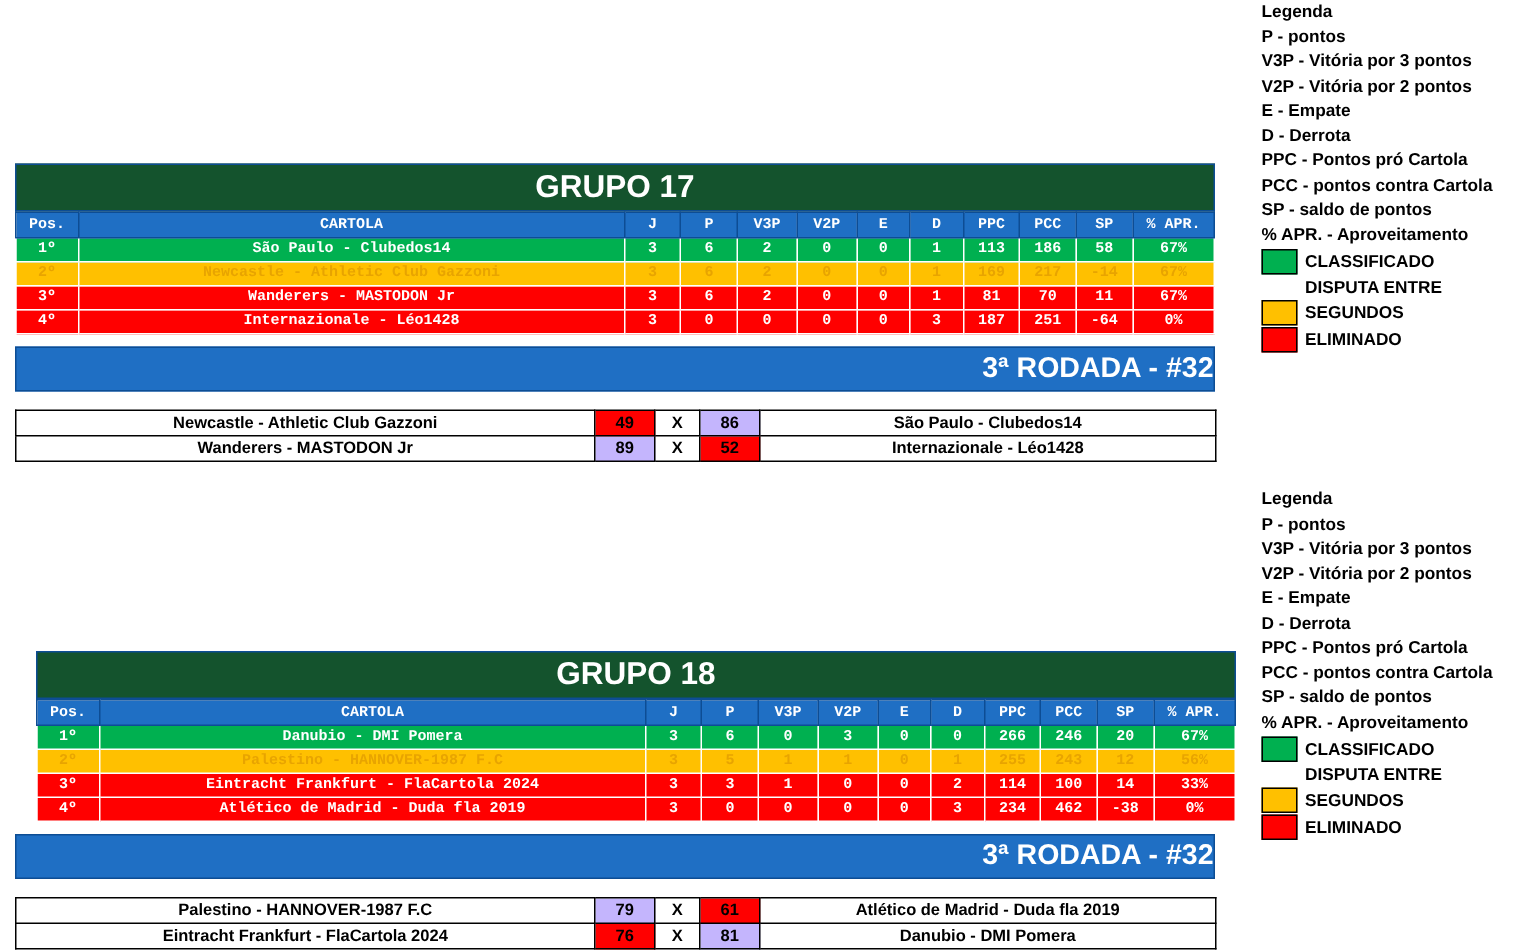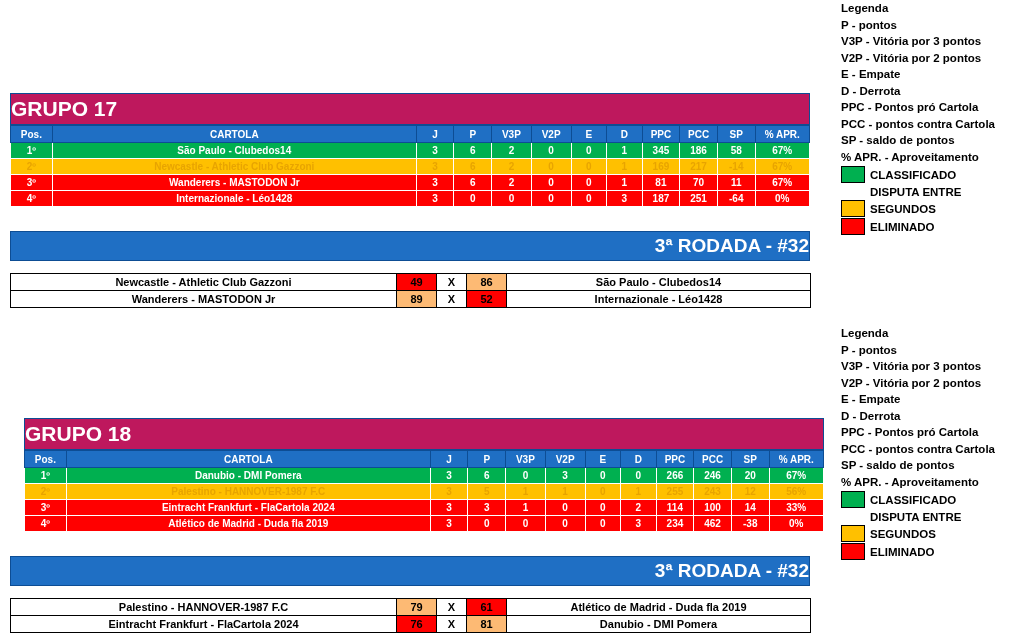--- a/index.html
+++ b/index.html
@@ -8,45 +8,47 @@
     background:#ffffff;
     font-family:"Liberation Sans", sans-serif;
     position:relative;
     overflow:hidden;
     color:#000;
   }
   .group-block{position:absolute;}
 
   
   .group-title{
-    background:#be185d;
+    background:#14532d;
     color:#ffffff;
     font-size:21px;
     font-weight:bold;
-    text-align:left;
+    text-align:center;
     line-height:30px;
     height:30px;
     border:1px solid #0d4d94;
+    margin-top:16px;
   }
   .round-title{
     background:#1f6fc4;
     color:#ffffff;
     font-size:19px;
     font-weight:bold;
     text-align:right;
     line-height:28px;
     height:28px;
     border:1px solid #0d4d94;
   }
 
   
   table.standings{
     border-collapse:collapse;
     width:100%;
     table-layout:fixed;
+    font-family:Liberation Mono, monospace;
   }
   table.standings th{
     background:#1f6fc4;
     color:#ffffff;
     font-size:10px;
     font-weight:bold;
     height:16px;
     border:1px solid #0d4d94;
     text-align:center;
     padding:0;
@@ -75,21 +77,21 @@
   table.matches td{
     font-size:11px;
     font-weight:bold;
     height:16px;
     border:1px solid #000000;
     text-align:center;
     padding:0;
     color:#000;
   }
   td.team{ background:#ffffff; }
-  td.score-win{ background:#fdba74; color:#ffffff;margin-top:48px;}
+  td.score-win{ background:#c4b5fd; color:#ffffff;margin-top:48px;}
   td.score-lose{ background:#ff0000; color:#ffffff;}
   td.vs{ background:#ffffff; color:#000; font-weight:bold;}
 
   
   .legend{
     position:absolute;
     font-size:11.5px;
     font-weight:bold;
     line-height:16.5px;
     color:#000;
@@ -146,21 +148,21 @@
     <tbody>
       <tr class="st-green">
         <td>1º</td>
         <td class="cartola">São Paulo - Clubedos14</td>
         <td>3</td>
         <td>6</td>
         <td>2</td>
         <td>0</td>
         <td>0</td>
         <td>1</td>
-        <td>345</td>
+        <td>113</td>
         <td>186</td>
         <td>58</td>
         <td>67%</td>
       </tr>
       <tr class="st-yellow">
         <td>2º</td>
         <td class="cartola">Newcastle - Athletic Club Gazzoni</td>
         <td>3</td>
         <td>6</td>
         <td>2</td>

